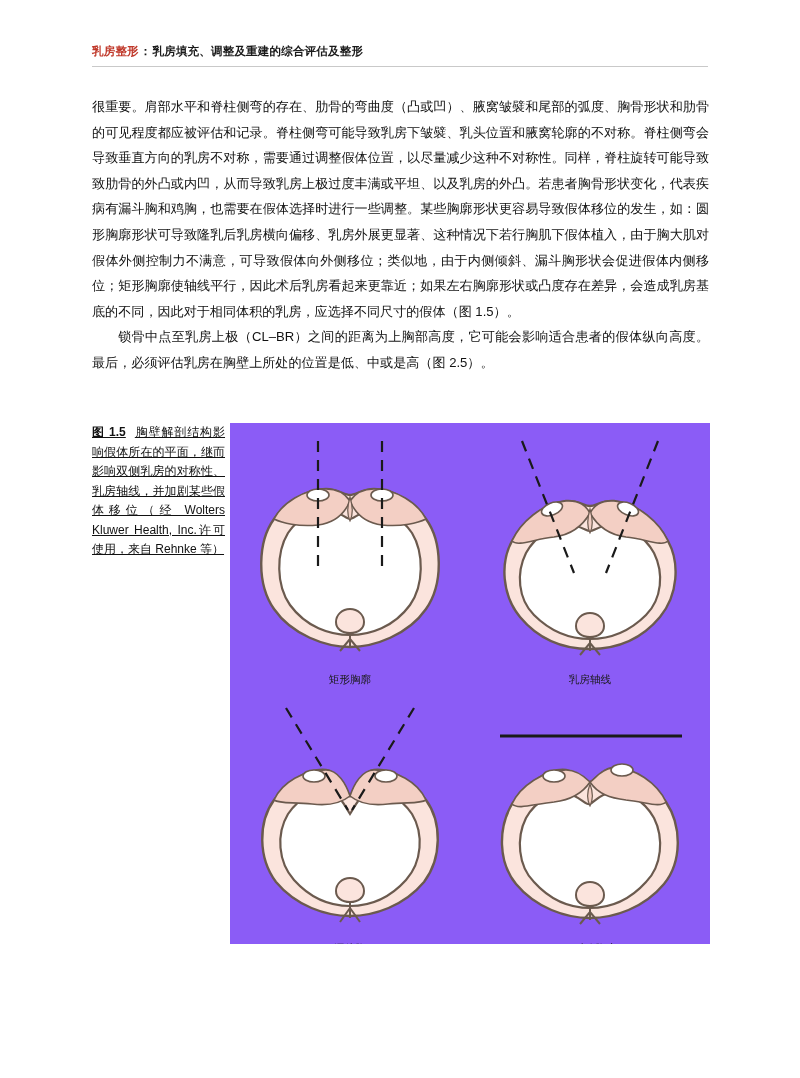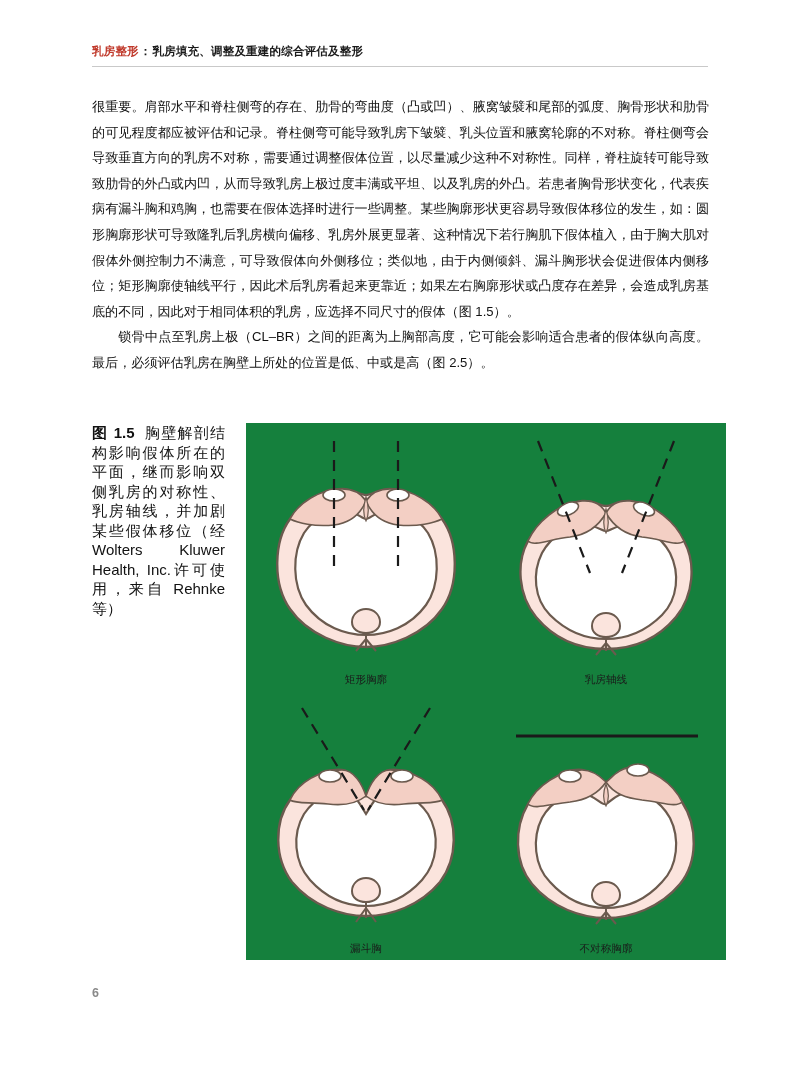--- a/index.html
+++ b/index.html
@@ -11,21 +11,21 @@
     width: 800px;
     height: 1078px;
     position: relative;
     font-family: "Liberation Sans", sans-serif;
     color: #1a1a1a;
   }
   .page {
     position: absolute;
     left: 0; top: 0;
     width: 800px;
-    height: 1078px;
+    height: 944px;
     background: #ffffff;
     overflow: hidden;
   }
 
   
   .runhead {
     position: absolute;
     left: 92px;
     top: 44px;
     width: 616px;
@@ -77,37 +77,38 @@
     position: absolute;
     left: 92px;
     top: 423px;
     width: 617px;
   }
   .fig-caption {
     position: absolute;
     left: 0;
     top: 0;
     width: 133px;
-    font-size: 15px;
+    font-size: 12px;
     line-height: 19.5px;
     color: #111111;
     text-align: justify;
+    text-decoration: underline;
   }
   .fig-caption .fig-label-num {
     font-weight: bold;
     margin-right: 9px;
   }
 
   .fig-image {
     position: absolute;
-    left: 154px;
+    left: 138px;
     top: 0;
     width: 480px;
     height: 537px;
-    background: #15803d;
+    background: #8b5cf6;
   }
 
   .panel {
     position: absolute;
     width: 240px;
     height: 268px;
   }
   .panel-label {
     position: absolute;
     width: 100%;

